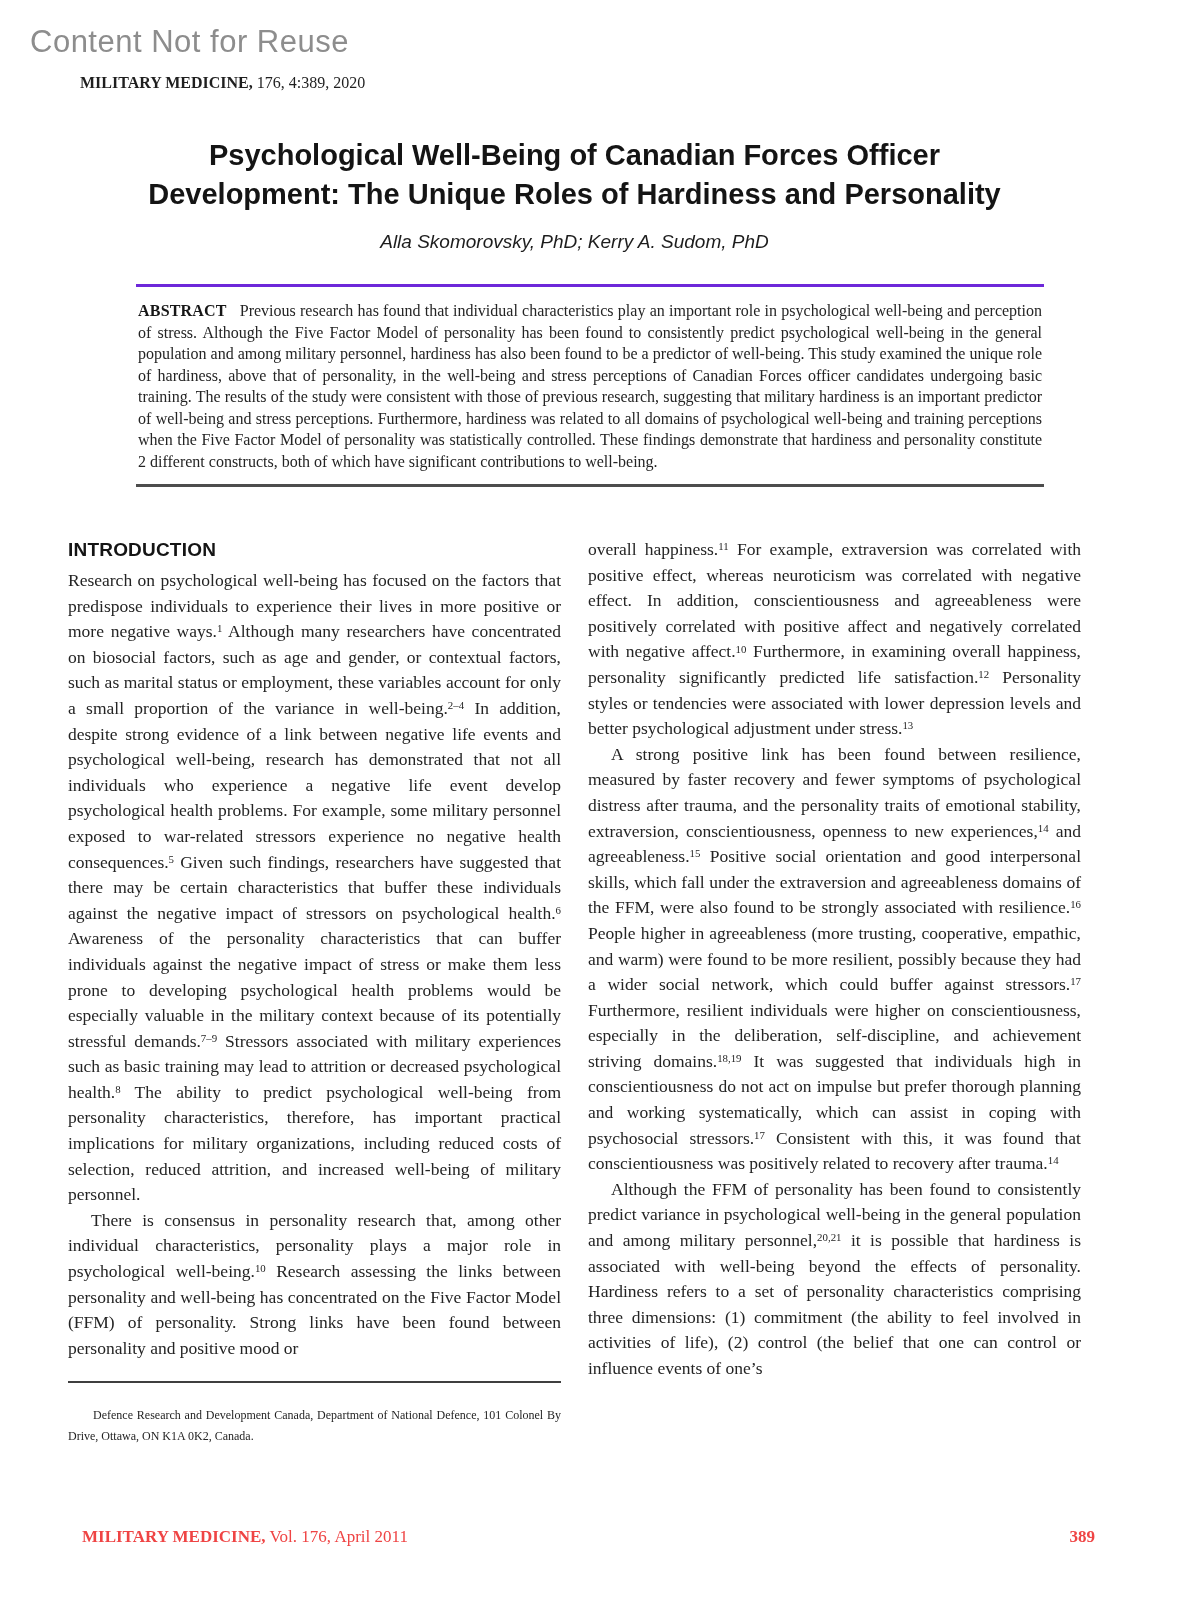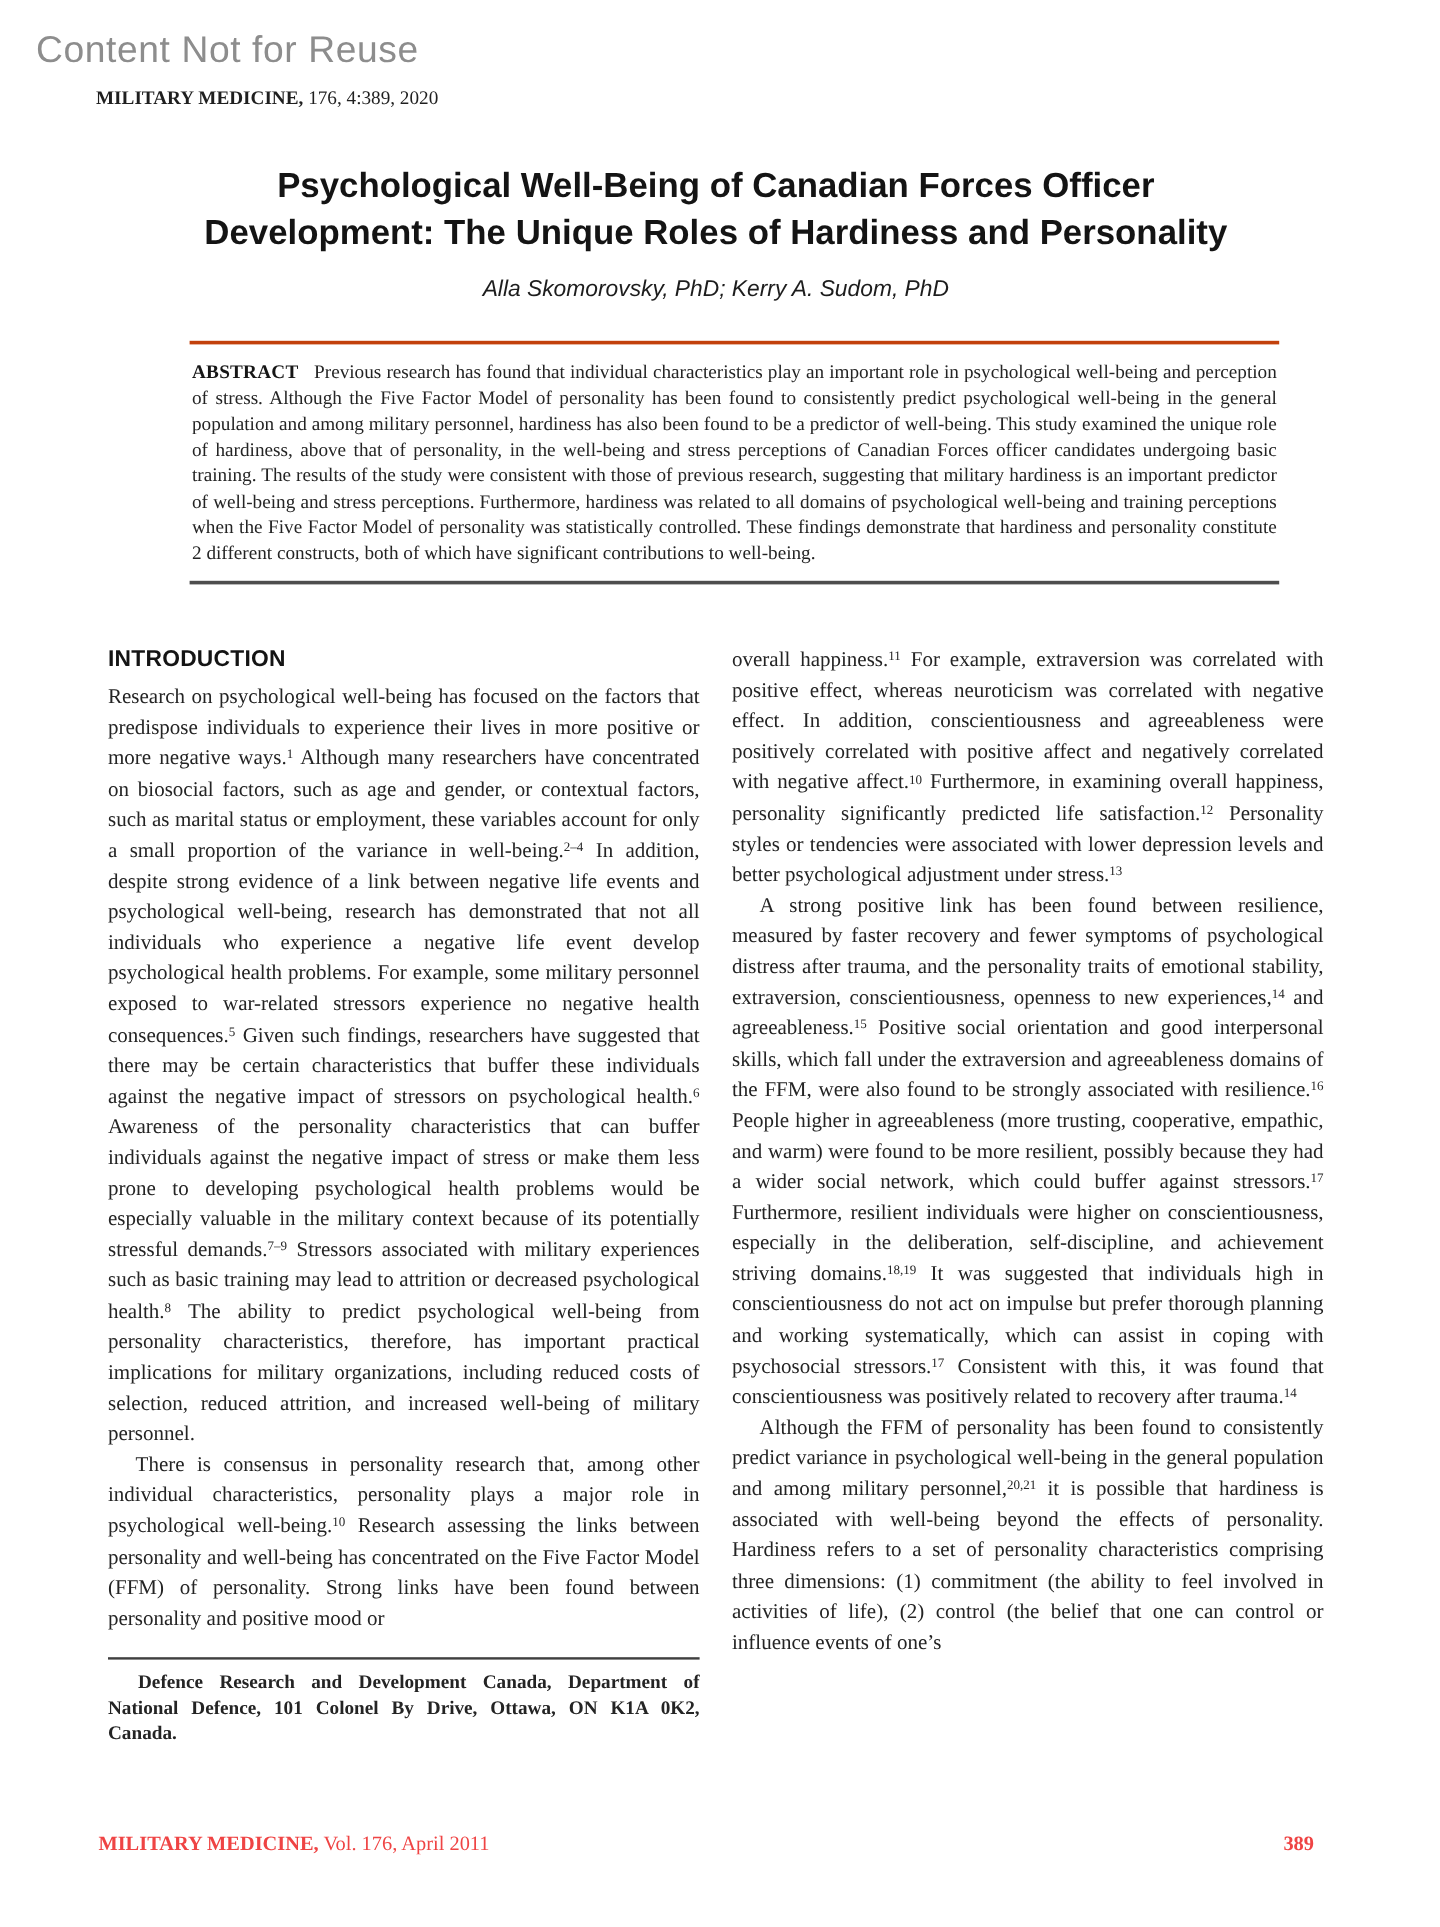--- a/index.html
+++ b/index.html
@@ -25,21 +25,21 @@
   .journal-header {
     position: absolute;
     left: 80px;
     top: 74px;
     font-size: 16px;
     color: #1f1f1f;
   }
   .journal-header .bold { font-weight: bold; }
   .content {
     position: absolute;
-    left: 90px;
+    left: 68px;
     top: 0;
     width: 1013px;
     padding-top: 136px;
   }
   .paper-title {
     text-align: center;
     font-family: "Liberation Sans", sans-serif;
     font-weight: bold;
     font-size: 29px;
     line-height: 39px;
@@ -49,21 +49,21 @@
     margin-top: 17px;
     text-align: center;
     font-family: "Liberation Sans", sans-serif;
     font-style: italic;
     font-size: 19px;
     color: #1d1d1d;
   }
   .abstract {
     margin: 31px 0 0 68px;
     width: 908px;
-    border-top: 3px solid #c2410c;
+    border-top: 3px solid #6d28d9;
     border-bottom: 3px solid #4d4d4d;
     padding: 13px 2px 12px 2px;
     font-size: 16px;
     line-height: 21.5px;
     text-align: justify;
     color: #242424;
   }
   .abstract .label {
     font-weight: bold;
     margin-right: 13px;
@@ -95,26 +95,25 @@
   sup {
     font-size: 0.62em;
     line-height: 0;
     vertical-align: baseline;
     position: relative;
     top: -0.45em;
   }
   .footnote {
     margin-top: 20px;
     border-top: 2px solid #3f3f3f;
-    padding-top: 9px;
-    font-size: 16px;
+    padding-top: 22px;
+    font-size: 12px;
     line-height: 21px;
     text-align: justify;
     color: #242424;
-    font-weight: bold;
   }
   .footnote p { text-indent: 25px; }
   .page-footer {
     position: absolute;
     left: 82px;
     right: 105px;
     top: 1527px;
     display: flex;
     justify-content: space-between;
     font-size: 17px;

